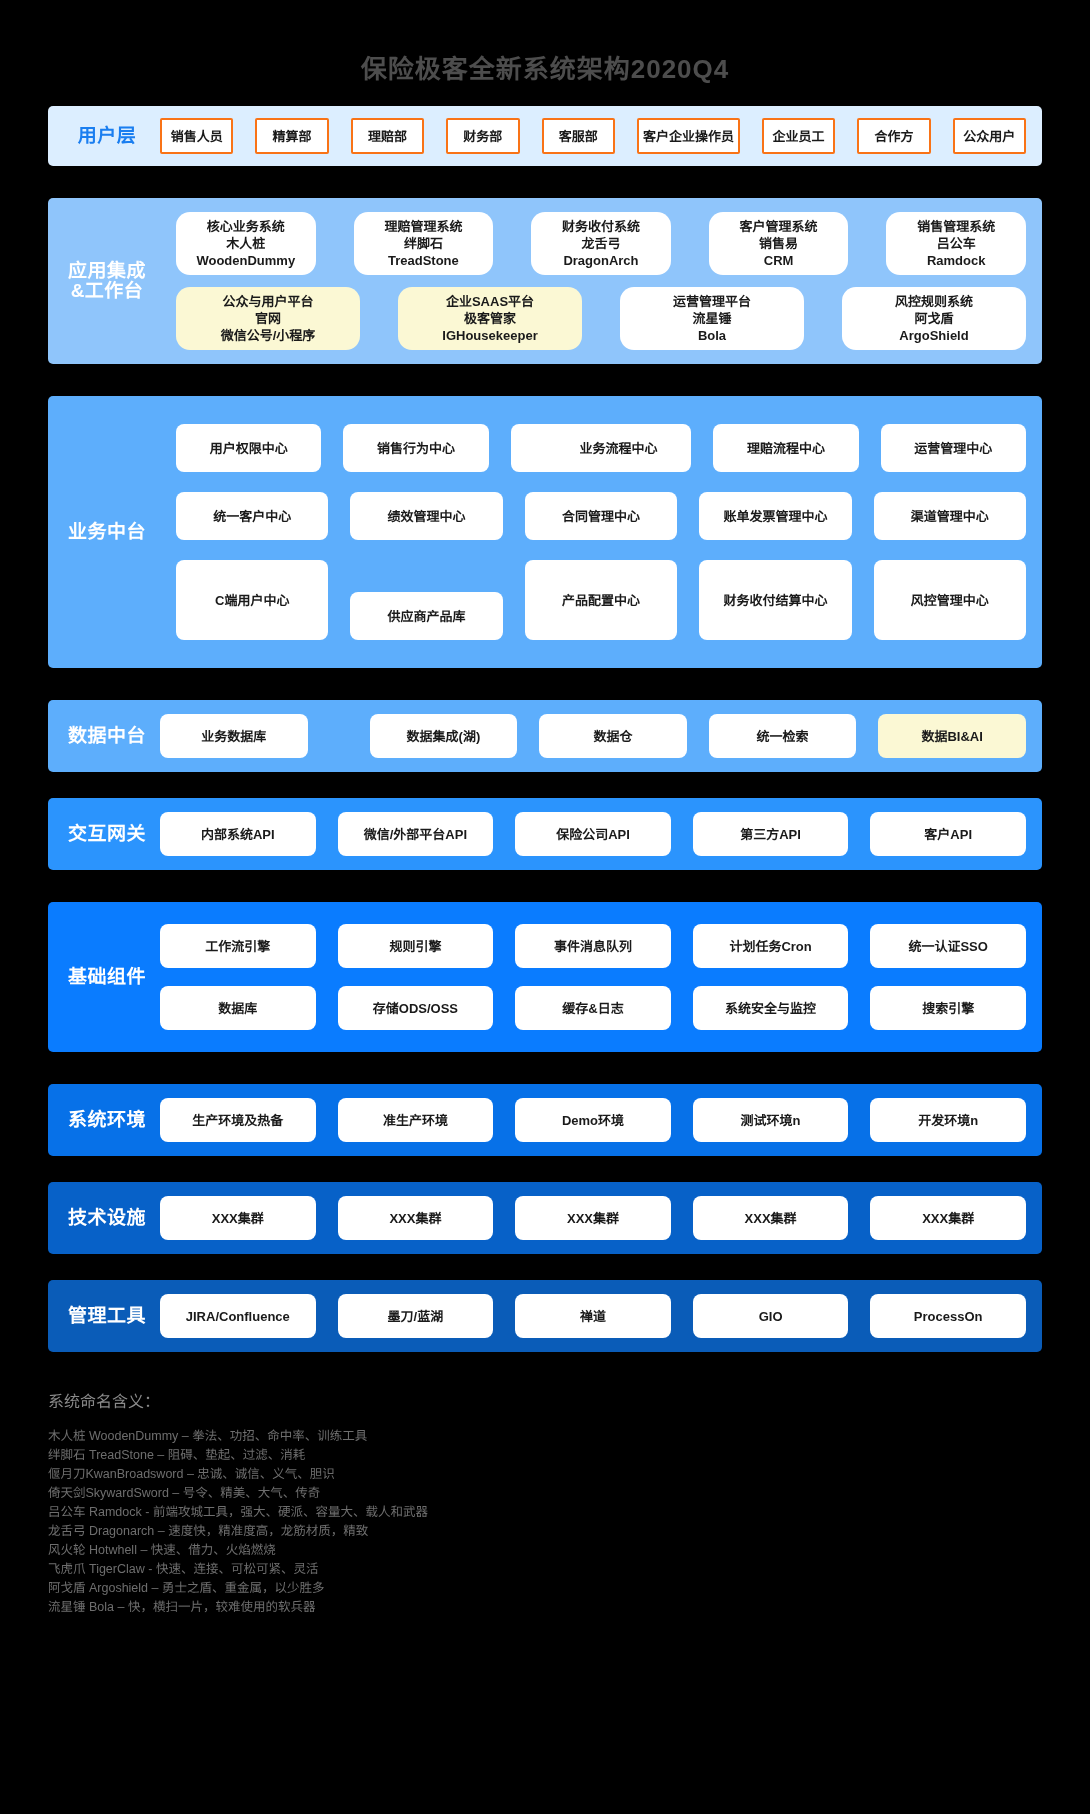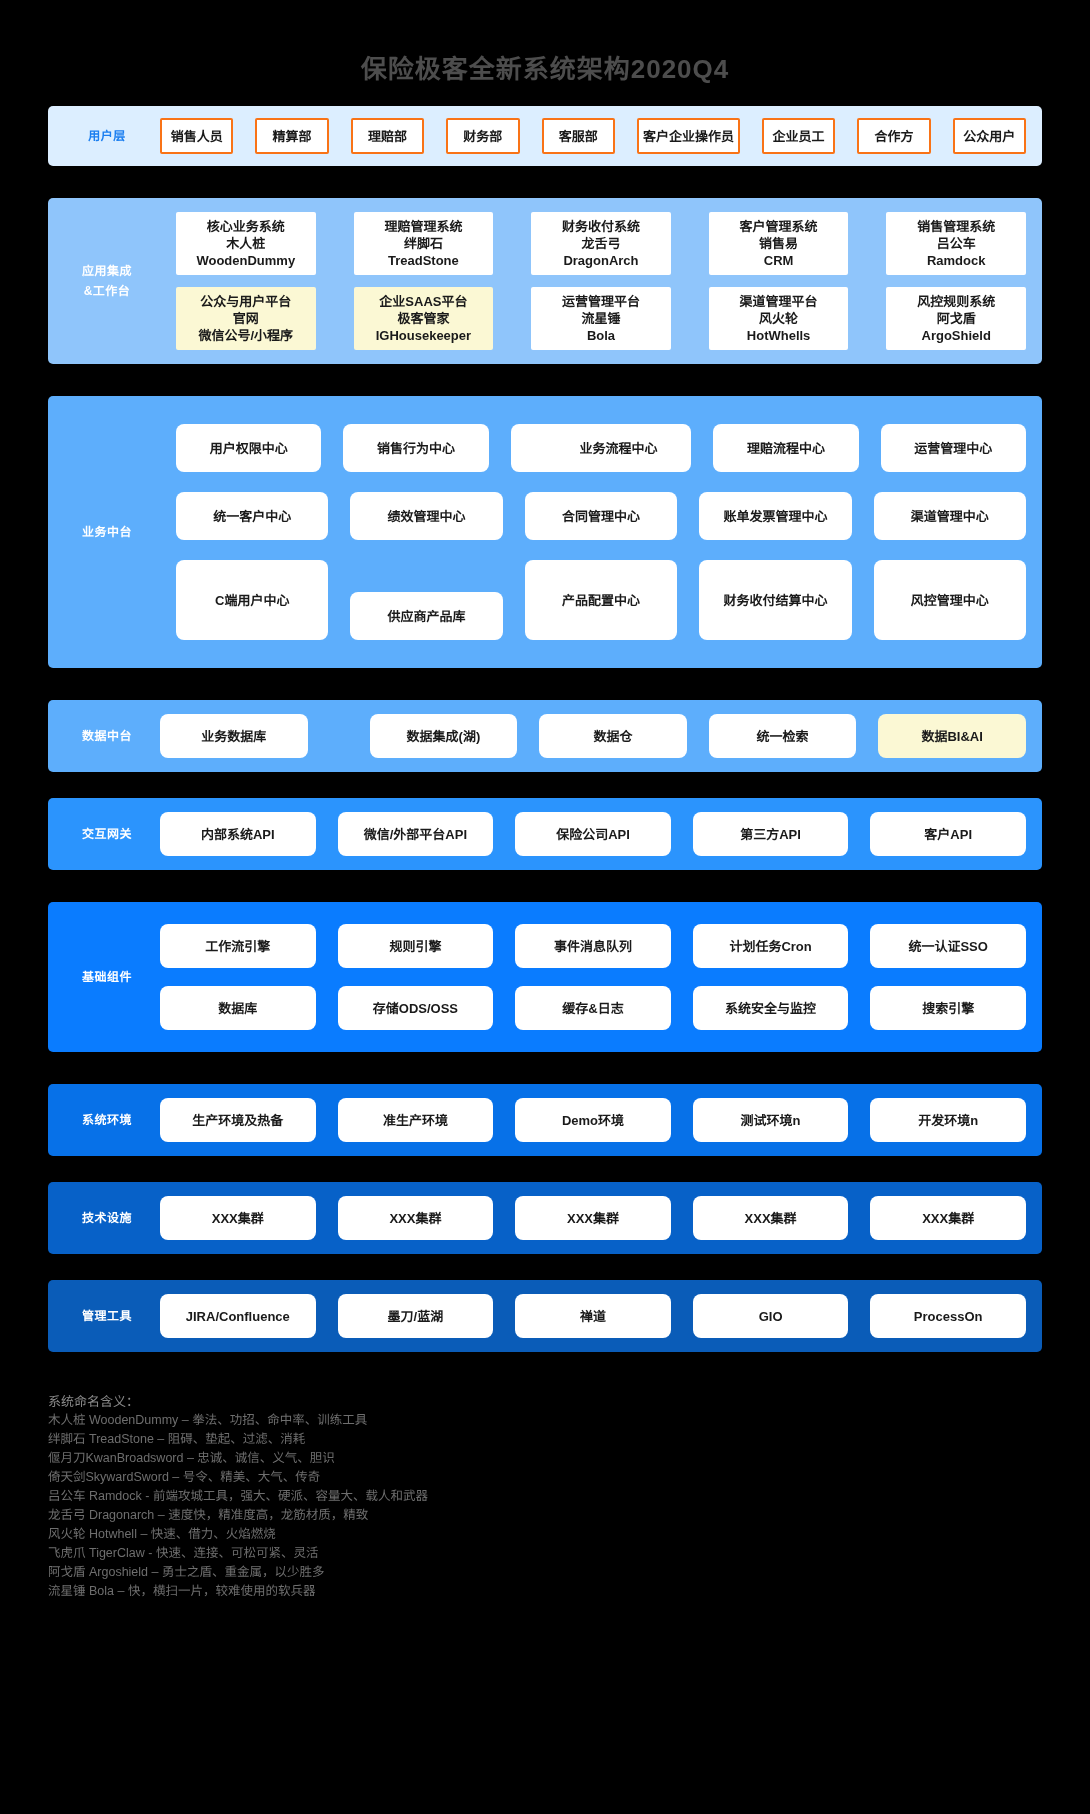--- a/index.html
+++ b/index.html
@@ -45,21 +45,21 @@
     box-sizing: border-box;
     display: flex;
     align-items: center;
     padding: 0;
   }
 
   .layer-label {
     flex: 0 0 112px;
     width: 112px;
     text-align: center;
-    font-size: 12px;
+    font-size: 19px;
     font-weight: bold;
     line-height: 20px;
     padding-left: 6px;
     box-sizing: border-box;
     letter-spacing: 0.5px;
   }
 
   .layer-body {
     flex: 1 1 auto;
     display: flex;
@@ -87,21 +87,21 @@
     display: flex;
     flex-direction: column;
     align-items: center;
     justify-content: center;
     box-sizing: border-box;
     padding: 6px 4px;
     min-height: 38px;
   }
   .cell .ln { display: block; white-space: nowrap; }
   .cell.highlight { background: #fbf8d4; }
-  .cell.sq { border-radius: 2px; margin-left: 16px; }
+  .cell.sq { border-radius: 14px; margin-left: 16px; }
   .cell.tall { min-height: 62px; }
   .cell.rr { border-radius: 8px; }
 
   
   .lyr-user       { background: #dceeff; }
   .lyr-user .layer-label { color: #1a7ef0; }
   .lyr-user .layer-body  { padding: 12px 16px 12px 0; }
   .lyr-user .cell        { border: 2px solid #f97316; border-radius: 2px; min-height: 36px; }
 
   .lyr-app        { background: #8fc5fb; }
@@ -135,23 +135,23 @@
 
   
   .legend {
     margin: 0 48px;
     padding-top: 40px;
     color: #6e6e6e;
     font-size: 12.5px;
     line-height: 19px;
   }
   .legend-title {
-    font-size: 13px;
+    font-size: 16px;
     color: #8a8a8a;
-    margin-bottom: 0;
+    margin-bottom: 16px;
   }
   .legend-line { white-space: nowrap; }
 </style>
 </head>
 <body>
 
 <div class="page">
 
   <div class="title">保险极客全新系统架构2020Q4</div>
 
@@ -235,25 +235,20 @@
         </div>
         <div class="cell sq tall highlight">
           <span class="ln">企业SAAS平台</span>
           <span class="ln">极客管家</span>
           <span class="ln">IGHousekeeper</span>
         </div>
         <div class="cell sq tall">
           <span class="ln">运营管理平台</span>
           <span class="ln">流星锤</span>
           <span class="ln">Bola</span>
-        </div>
-        <div class="cell sq tall">
-          <span class="ln">渠道管理平台</span>
-          <span class="ln">风火轮</span>
-          <span class="ln">HotWhells</span>
         </div>
         <div class="cell sq tall">
           <span class="ln">风控规则系统</span>
           <span class="ln">阿戈盾</span>
           <span class="ln">ArgoShield</span>
         </div>
       </div>
     </div>
   </div>
 

